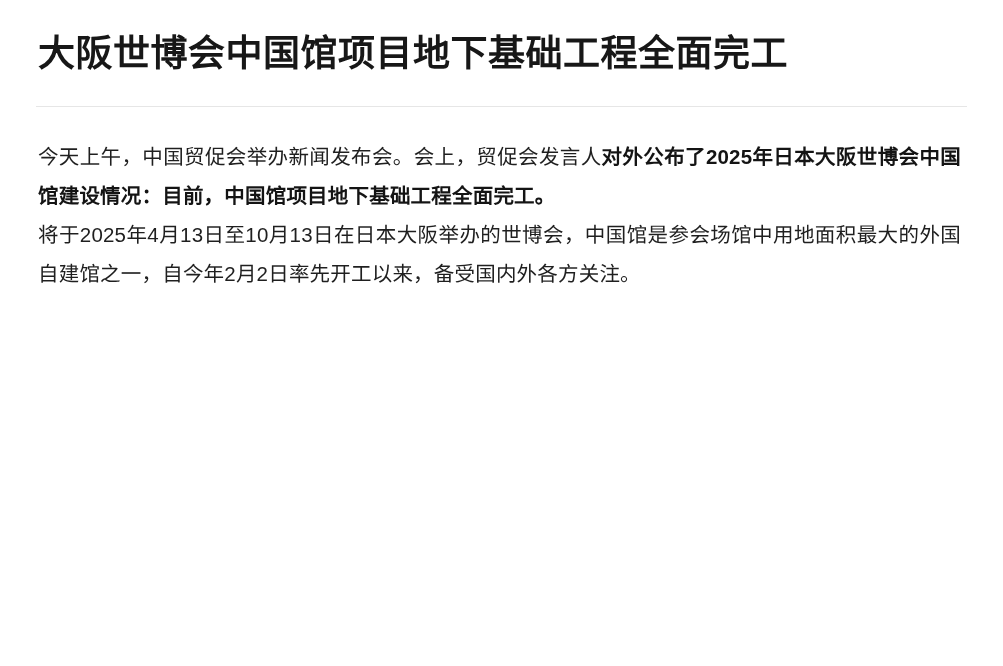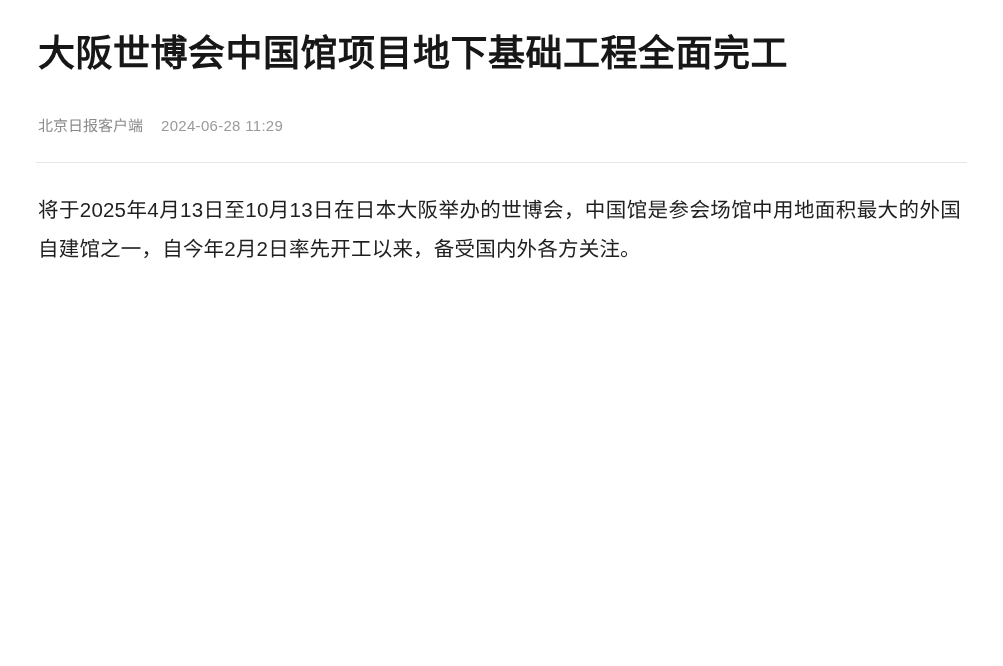--- a/index.html
+++ b/index.html
@@ -65,38 +65,34 @@
     line-height: 39px;
     color: #1f1f1f;
     margin: 0;
     letter-spacing: 0.2px;
     text-align: justify;
   }
   .para.first {
     margin-top: 30px;
   }
   .para.spaced {
-    margin-top: 27px;
   }
   .para b {
     font-weight: bold;
     color: #141414;
   }
 </style>
 </head>
 <body>
 
 <div class="page">
 
   <h1 class="article-title">大阪世博会中国馆项目地下基础工程全面完工</h1>
 
-  <div class="meta-row">
-    <span class="meta-source">北京日报客户端</span>
-    <span class="meta-time">2024-06-28 11:29</span>
-  </div>
 
   <div class="divider"></div>
 
   <div class="body-content">
+    <p class="para first"><span>今天上午，中国贸促会举办新闻发布会。会上，贸促会发言人</span><b>对外公布了2025年日本大阪世博会中国馆建设情况：目前，中国馆项目地下基础工程全面完工。</b></p>
     <p class="para spaced"><span>将于2025年4月13日至10月13日在日本大阪举办的世博会，中国馆是参会场馆中用地面积最大的外国自建馆之一，自今年2月2日率先开工以来，备受国内外各方关注。</span></p>
   </div>
 
 </div>
 
 </body></html>

